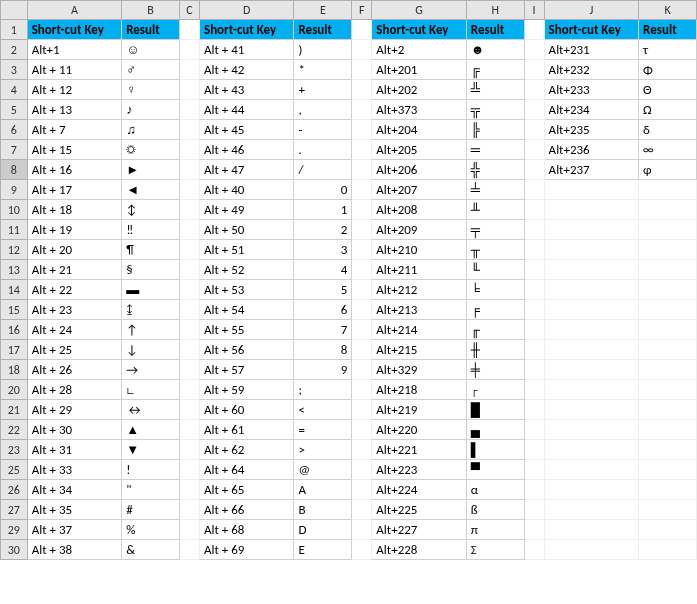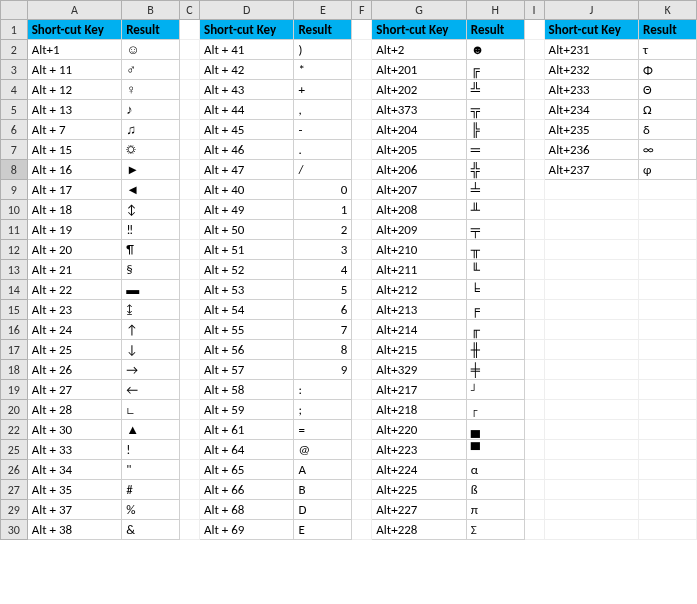--- a/index.html
+++ b/index.html
@@ -305,57 +305,71 @@
           <td class="cell">Alt + 57</td>
           <td class="cell right">9</td>
           <td class="cell" style="border:1px solid #eee"></td>
           <td class="cell">Alt+329</td>
           <td class="cell">╪</td>
           <td class="cell" style="border:1px solid #eee"></td>
           <td class="cell" style="border:1px solid #eee"></td>
           <td class="cell" style="border:1px solid #eee"></td>
         </tr>
         <tr>
-          <td class="rowhdr">19</td>
-          <td class="cell">Alt + 27</td>
-          <td class="cell">←</td>
-          <td class="cell" style="border:1px solid #eee"></td>
-          <td class="cell">Alt + 58</td>
-          <td class="cell">:</td>
-          <td class="cell" style="border:1px solid #eee"></td>
-          <td class="cell">Alt+217</td>
-          <td class="cell">┘</td>
-          <td class="cell" style="border:1px solid #eee"></td>
-          <td class="cell" style="border:1px solid #eee"></td>
-          <td class="cell" style="border:1px solid #eee"></td>
-        </tr>
-        <tr>
           <td class="rowhdr">20</td>
           <td class="cell">Alt + 28</td>
           <td class="cell">∟</td>
           <td class="cell" style="border:1px solid #eee"></td>
           <td class="cell">Alt + 59</td>
           <td class="cell">;</td>
           <td class="cell" style="border:1px solid #eee"></td>
           <td class="cell">Alt+218</td>
           <td class="cell">┌</td>
           <td class="cell" style="border:1px solid #eee"></td>
           <td class="cell" style="border:1px solid #eee"></td>
           <td class="cell" style="border:1px solid #eee"></td>
         </tr>
         <tr>
+          <td class="rowhdr">21</td>
+          <td class="cell">Alt + 29</td>
+          <td class="cell">↔</td>
+          <td class="cell" style="border:1px solid #eee"></td>
+          <td class="cell">Alt + 60</td>
+          <td class="cell">&lt;</td>
+          <td class="cell" style="border:1px solid #eee"></td>
+          <td class="cell">Alt+219</td>
+          <td class="cell">█</td>
+          <td class="cell" style="border:1px solid #eee"></td>
+          <td class="cell" style="border:1px solid #eee"></td>
+          <td class="cell" style="border:1px solid #eee"></td>
+        </tr>
+        <tr>
           <td class="rowhdr">22</td>
           <td class="cell">Alt + 30</td>
           <td class="cell">▲</td>
           <td class="cell" style="border:1px solid #eee"></td>
           <td class="cell">Alt + 61</td>
           <td class="cell">=</td>
           <td class="cell" style="border:1px solid #eee"></td>
           <td class="cell">Alt+220</td>
           <td class="cell">▄</td>
+          <td class="cell" style="border:1px solid #eee"></td>
+          <td class="cell" style="border:1px solid #eee"></td>
+          <td class="cell" style="border:1px solid #eee"></td>
+        </tr>
+        <tr>
+          <td class="rowhdr">23</td>
+          <td class="cell">Alt + 31</td>
+          <td class="cell">▼</td>
+          <td class="cell" style="border:1px solid #eee"></td>
+          <td class="cell">Alt + 62</td>
+          <td class="cell">&gt;</td>
+          <td class="cell" style="border:1px solid #eee"></td>
+          <td class="cell">Alt+221</td>
+          <td class="cell">▌</td>
           <td class="cell" style="border:1px solid #eee"></td>
           <td class="cell" style="border:1px solid #eee"></td>
           <td class="cell" style="border:1px solid #eee"></td>
         </tr>
         <tr>
           <td class="rowhdr">25</td>
           <td class="cell">Alt + 33</td>
           <td class="cell">!</td>
           <td class="cell" style="border:1px solid #eee"></td>
           <td class="cell">Alt + 64</td>

